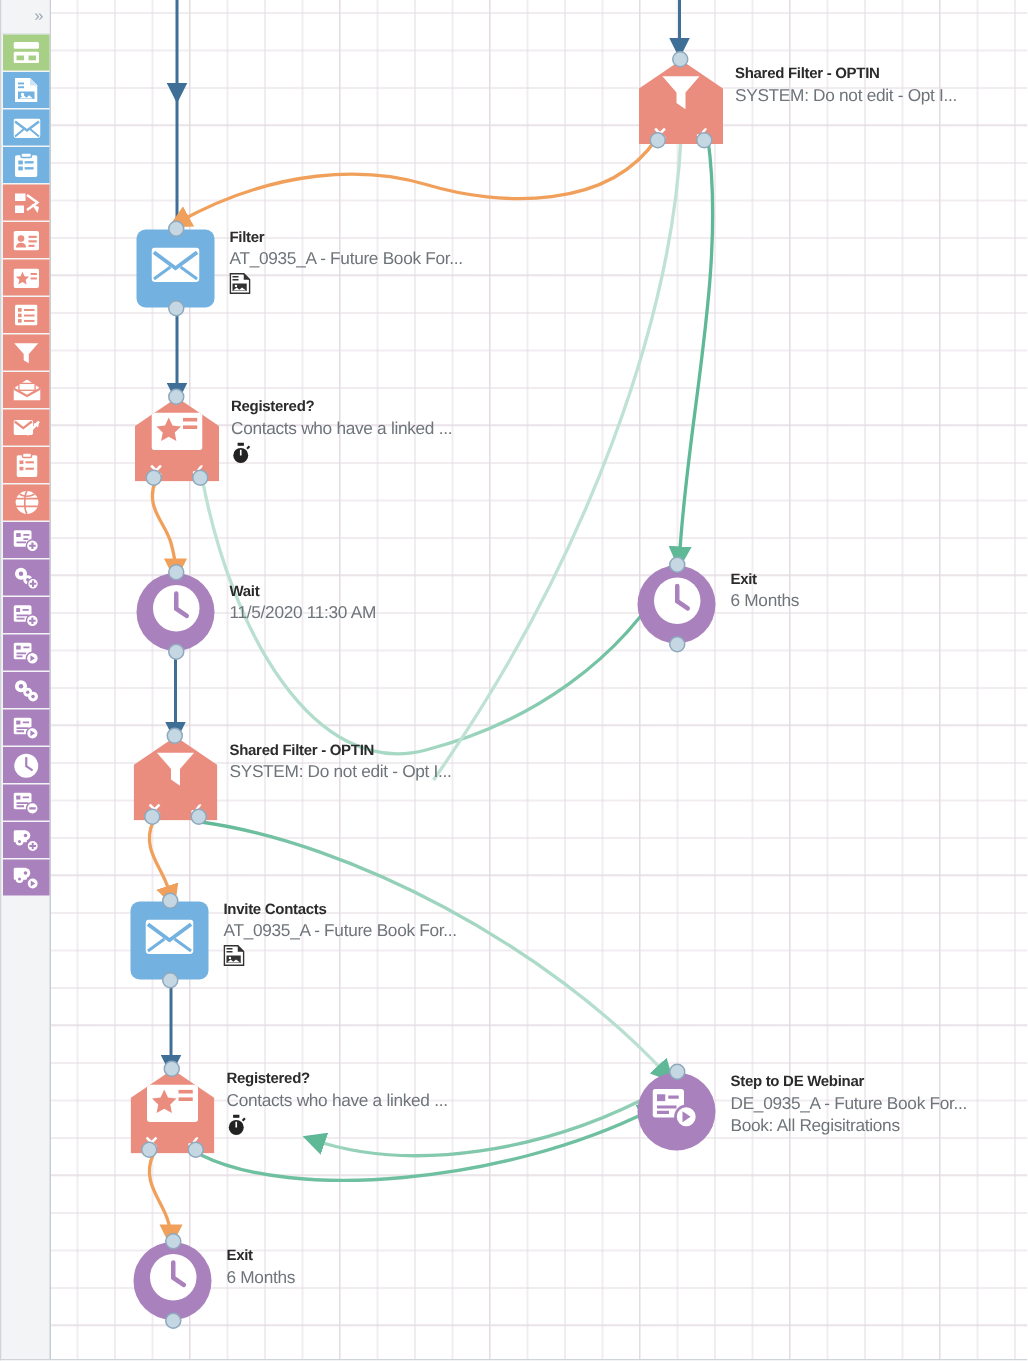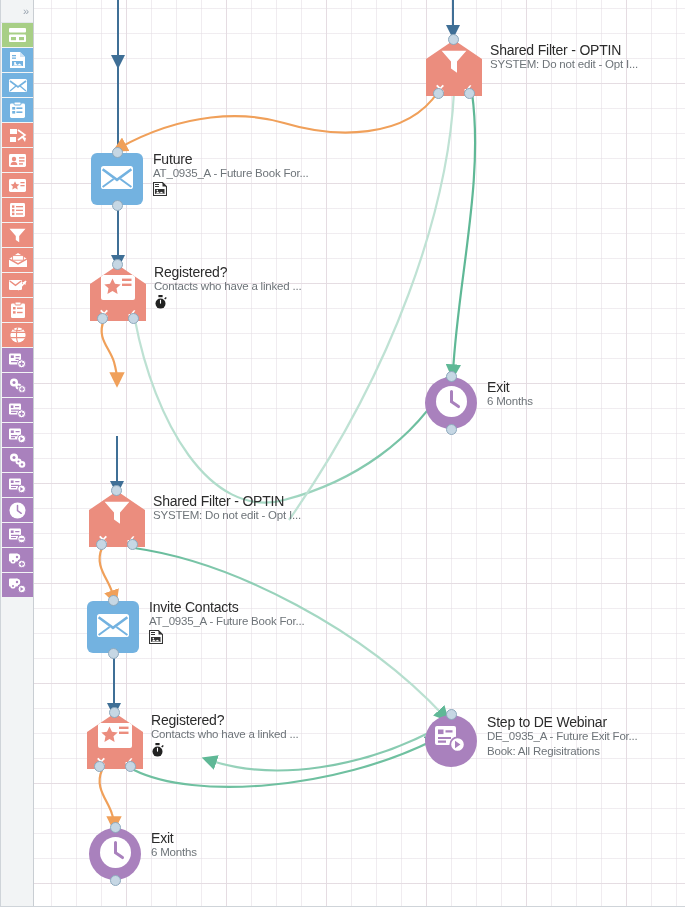--- a/index.html
+++ b/index.html
@@ -108,21 +108,21 @@
     width: 11px; height: 11px;
     border-radius: 50%;
     background: #c6d7e4;
     border: 1px solid #8ea9bd;
     z-index: 6;
   }
 
   
   .lbl { position: absolute; white-space: nowrap; }
   .lbl .t {
-    font-size: 14px; font-weight: normal; color: #2b2b2b;
+    font-size: 10px; font-weight: bold; color: #2b2b2b;
     letter-spacing: -0.2px; line-height: 14px;
   }
   .lbl .s {
     font-size: 11.5px; color: #6e7479; line-height: 15px;
     letter-spacing: -0.2px;
   }
   .badge { margin-top: 1px; height: 15px; display:block; }
 </style>
 </head>
 <body>
@@ -505,21 +505,21 @@
           <svg width="32" height="23" viewBox="0 0 32 23">
               <rect x="0" y="0" width="32" height="23" rx="2.6" fill="#fff"></rect>
               <path d="M1.6 3.2l14.4 10.6L30.4 3.2" stroke="#73b2e0" stroke-width="2.6" fill="none"></path>
               <path d="M1.6 21l11-8M30.4 21l-11-8" stroke="#73b2e0" stroke-width="2" fill="none"></path>
             </svg>
         </span>
       </div>
       <div class="port" style="left:21px; top:-6px;"></div>
       <div class="port" style="left:21px; top:47px;"></div>
       <div class="lbl" style="left:62px; top:-1px;">
-        <div class="t">Future</div>
+        <div class="t">Filter</div>
         <div class="s">AT_0935_A - Future Book For...</div>
         <span class="badge">
           <svg width="14" height="14" viewBox="0 0 14 14">
               <path d="M0.5 0.5h9l4 4v9h-13z" fill="#fff" stroke="#333" stroke-width="1.1"></path>
               <path d="M9.5 0.5l4 4h-4z" fill="#333"></path>
               <rect x="2" y="2" width="4" height="1" fill="#333"></rect>
               <rect x="2" y="4" width="4" height="1" fill="#333"></rect>
               <rect x="2" y="7" width="9.5" height="5" fill="#333"></rect>
               <circle cx="4.3" cy="8.6" r="0.8" fill="#fff"></circle>
               <path d="M2.4 11.6l2.4-2 1.8 1.5 1.7-1.4 2.8 1.9z" fill="#fff"></path>
@@ -553,20 +553,36 @@
           <svg width="13" height="14" viewBox="0 0 13 14">
               <rect x="4.4" y="0" width="4.2" height="2.2" fill="#222"></rect>
               <path d="M10.2 3.6l1.6-1.6 1 1-1.6 1.6z" fill="#222"></path>
               <circle cx="6.5" cy="8.6" r="5" fill="#222"></circle>
               <path d="M6.5 4.8v3.8" stroke="#fff" stroke-width="1.1"></path>
             </svg>
         </span>
       </div>
     </div>
 
+    <div class="node" style="left:57px; top:382px;">
+      <div class="circ">
+        <span>
+          <svg width="33" height="33" viewBox="0 0 33 33">
+              <circle cx="16.5" cy="16.5" r="15.5" fill="#fff"></circle>
+              <path d="M16.5 6.6v10.2l7 4.8" stroke="#a981bd" stroke-width="3" fill="none" stroke-linecap="round"></path>
+            </svg>
+        </span>
+      </div>
+      <div class="port" style="left:21px; top:-6px;"></div>
+      <div class="port" style="left:21px; top:47px;"></div>
+      <div class="lbl" style="left:62px; top:6px;">
+        <div class="t">Wait</div>
+        <div class="s">11/5/2020 11:30 AM</div>
+      </div>
+    </div>
 
     <div class="node" style="left:391px; top:377px;">
       <div class="circ">
         <span>
           <svg width="33" height="33" viewBox="0 0 33 33">
               <circle cx="16.5" cy="16.5" r="15.5" fill="#fff"></circle>
               <path d="M16.5 6.6v10.2l7 4.8" stroke="#a981bd" stroke-width="3" fill="none" stroke-linecap="round"></path>
             </svg>
         </span>
       </div>
@@ -668,21 +684,21 @@
               <rect x="3" y="4.5" width="5.5" height="4.6" fill="#a981bd"></rect>
               <path d="M10.5 6.4h7M3 13h13M3 16.6h8" stroke="#a981bd" stroke-width="2.1"></path>
               <circle cx="22.5" cy="19.5" r="7.2" fill="#fff" stroke="#a981bd" stroke-width="1.8"></circle>
               <path d="M20 15.8l5.4 3.7-5.4 3.7z" fill="#a981bd"></path>
             </svg>
         </span>
       </div>
       <div class="port" style="left:21px; top:-6px;"></div>
       <div class="lbl" style="left:62px; top:0px;">
         <div class="t">Step to DE Webinar</div>
-        <div class="s">DE_0935_A - Future Exit For...</div>
+        <div class="s">DE_0935_A - Future Book For...</div>
         <div class="s">Book: All Regisitrations</div>
       </div>
     </div>
 
     <div class="node" style="left:55px; top:828px;">
       <div class="circ">
         <span>
           <svg width="33" height="33" viewBox="0 0 33 33">
               <circle cx="16.5" cy="16.5" r="15.5" fill="#fff"></circle>
               <path d="M16.5 6.6v10.2l7 4.8" stroke="#a981bd" stroke-width="3" fill="none" stroke-linecap="round"></path>

